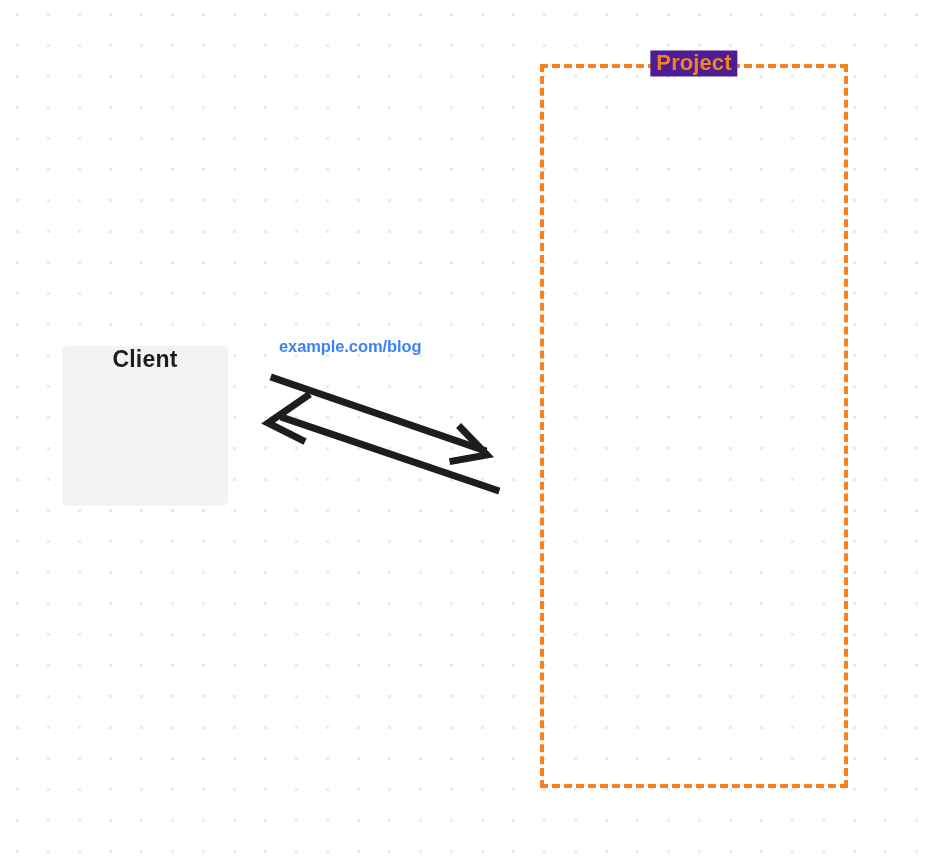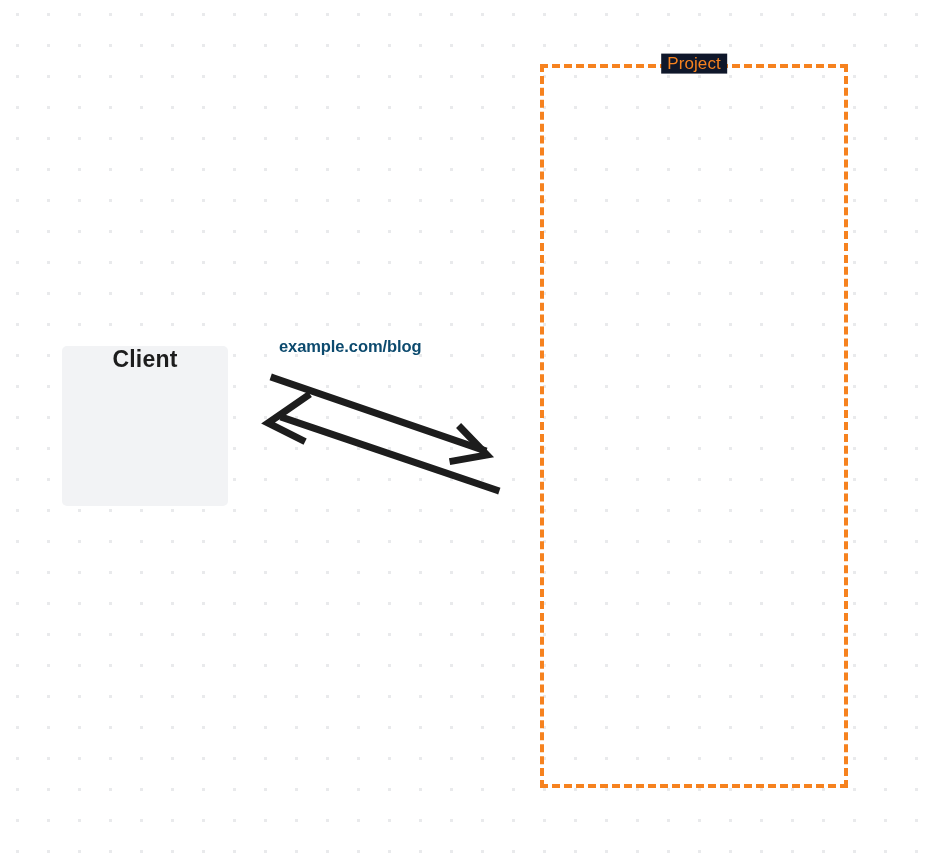--- a/index.html
+++ b/index.html
@@ -51,21 +51,21 @@
     letter-spacing: 0.2px;
   }
 
   
   #connector-label {
     position: absolute;
     left: 279px;
     top: 337px;
     font-size: 16.5px;
     font-weight: bold;
-    color: #0c4a6e;
+    color: #3b82f6;
     letter-spacing: -0.1px;
     white-space: nowrap;
   }
 
   
   #connector-arrows {
     position: absolute;
     left: 250px;
     top: 360px;
     width: 260px;
@@ -81,24 +81,24 @@
     width: 308px;
     height: 724px;
     box-sizing: border-box;
     border: 4px dashed #f6821f;
   }
   #project-title {
     position: absolute;
     left: 50%;
     top: -4px;
     transform: translate(-50%, -52%);
-    background: #0f172a;
+    background: #4c1d95;
     padding: 0 6px;
-    font-size: 17px;
-    font-weight: normal;
+    font-size: 22px;
+    font-weight: bold;
     color: #f6821f;
     white-space: nowrap;
     letter-spacing: 0.1px;
   }
 
   
   #asset-file-tree {
     position: absolute;
     left: 588px;
     top: 650px;

